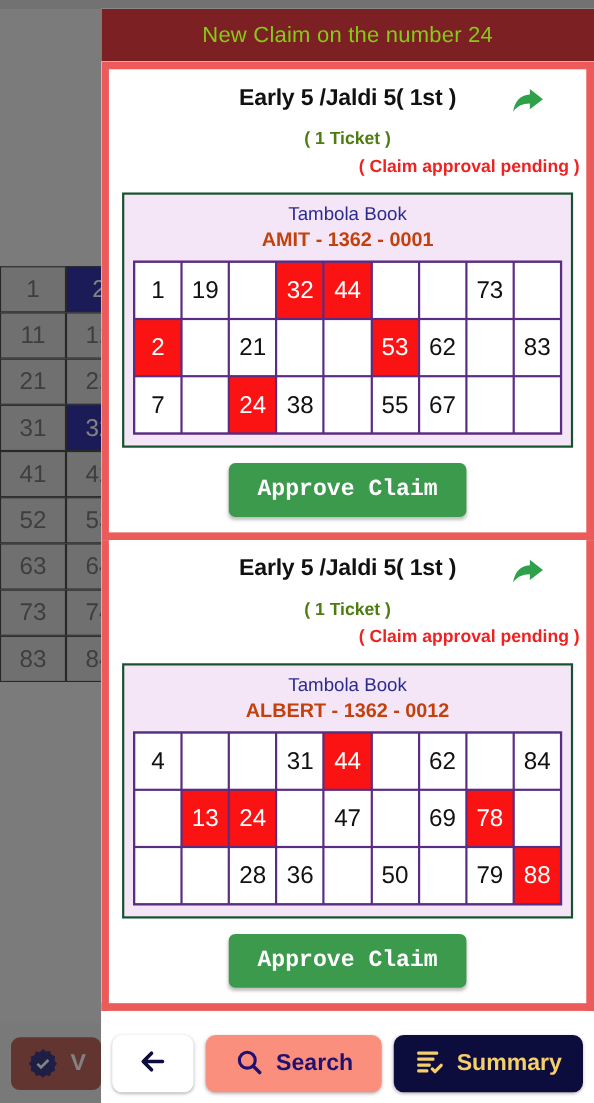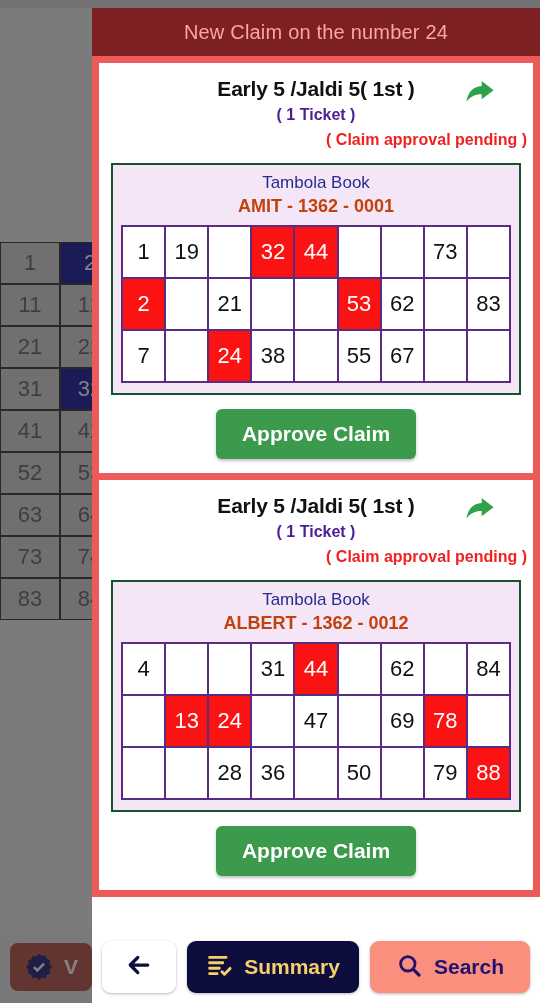--- a/index.html
+++ b/index.html
@@ -41,21 +41,21 @@
   
   .scrim { position: absolute; inset: 0; background: rgba(40,40,40,0.58); }
 
   
   .dialog {
     position: absolute; left: 92px; top: 8px; width: 448px; height: 995px;
     display: flex; flex-direction: column; background: #ffffff;
     overflow: hidden;
   }
   .dlg-header {
-    height: 48px; background: #7d2024; color: #fca5a5;
+    height: 48px; background: #7d2024; color: #84cc16;
     display: flex; align-items: center; justify-content: center;
     font-size: 20px; letter-spacing: .2px;
     flex: 0 0 48px;
   }
   .dlg-body {
     flex: 1 1 auto; background: #ffffff; overflow: hidden;
     padding-bottom: 0;
   }
 
   .claim-card {
@@ -65,22 +65,22 @@
   }
   .claim-card + .claim-card { border-top: 0; }
 
   .card-inner { padding: 8px 6px 0 6px; }
 
   .claim-title {
     text-align: center; font-size: 21px; font-weight: bold; color: #111;
     padding-top: 6px; letter-spacing: -.2px;
   }
   .claim-sub {
-    text-align: center; font-size: 16px; font-weight: bold; color: #4c1d95;
-    margin-top: 5px;
+    text-align: center; font-size: 16px; font-weight: bold; color: #4d7c0f;
+    margin-top: 17px;
   }
   .claim-status {
     text-align: right; font-size: 16px; font-weight: bold; color: #ef2222;
     margin-top: 7px;
   }
   .share-arrow {
     position: absolute; right: 26px; width: 42px; height: 34px;
   }
   .title-row { position: relative; }
 
@@ -105,21 +105,21 @@
     background: #ffffff; height: 50px;
     display: flex; align-items: center; justify-content: center;
     font-size: 22px; color: #111; font-weight: 400;
   }
   .tcell.marked { background: #fb1313; color: #ffffff; }
 
   .approve-wrap { display: flex; justify-content: center; padding: 14px 0 14px 0; }
   .approve-btn {
     background: #3c9a4c; color: #ffffff; border: 0; border-radius: 6px;
     font-size: 21px; font-weight: bold; padding: 13px 26px;
-    font-family: Liberation Sans, sans-serif; cursor: pointer;
+    font-family: Liberation Mono, monospace; cursor: pointer;
     box-shadow: 0 2px 3px rgba(0,0,0,.25);
   }
 
   
   .bottom-nav {
     position: absolute; left: 92px; bottom: 0; width: 448px; height: 73px;
     background: #ffffff; display: flex; align-items: center;
     padding: 0 10px; gap: 11px;
   }
   .nav-btn {
@@ -345,39 +345,39 @@
   <div class="bottom-nav">
 
     <button class="nav-btn nav-back">
       <span>
         <svg viewBox="0 0 24 24" width="30" height="30" aria-hidden="true">
           <path fill="none" stroke="#0d0d3d" stroke-width="2.6" stroke-linecap="round" stroke-linejoin="round" d="M19 12H5M11 6l-6 6 6 6"></path>
         </svg>
       </span>
     </button>
 
+    <button class="nav-btn nav-search">
+      <span>
+        <svg viewBox="0 0 24 24" width="27" height="27" aria-hidden="true">
+          <circle cx="10.5" cy="10.5" r="6.4" fill="none" stroke="#21116e" stroke-width="2.5"></circle>
+          <path stroke="#21116e" stroke-width="2.8" stroke-linecap="round" d="M15.4 15.4L20.5 20.5"></path>
+        </svg>
+      </span>
+      <span class="lbl">Search</span>
+    </button>
+
     <button class="nav-btn nav-summary">
       <span>
         <svg viewBox="0 0 24 24" width="27" height="27" aria-hidden="true">
           <g fill="#f5cf6a">
             <rect x="2" y="3.5" width="17" height="2.6" rx="1"></rect>
             <rect x="2" y="8.3" width="14" height="2.6" rx="1"></rect>
             <rect x="2" y="13.1" width="11" height="2.6" rx="1"></rect>
             <rect x="2" y="17.9" width="9" height="2.6" rx="1"></rect>
           </g>
           <path fill="none" stroke="#f5cf6a" stroke-width="2.6" stroke-linecap="round" stroke-linejoin="round" d="M14.2 17.6l2.2 2.2 5-5.2"></path>
         </svg>
       </span>
       <span class="lbl">Summary</span>
     </button>
 
-    <button class="nav-btn nav-search">
-      <span>
-        <svg viewBox="0 0 24 24" width="27" height="27" aria-hidden="true">
-          <circle cx="10.5" cy="10.5" r="6.4" fill="none" stroke="#21116e" stroke-width="2.5"></circle>
-          <path stroke="#21116e" stroke-width="2.8" stroke-linecap="round" d="M15.4 15.4L20.5 20.5"></path>
-        </svg>
-      </span>
-      <span class="lbl">Search</span>
-    </button>
-
   </div>
 </div>
 
 </body></html>

